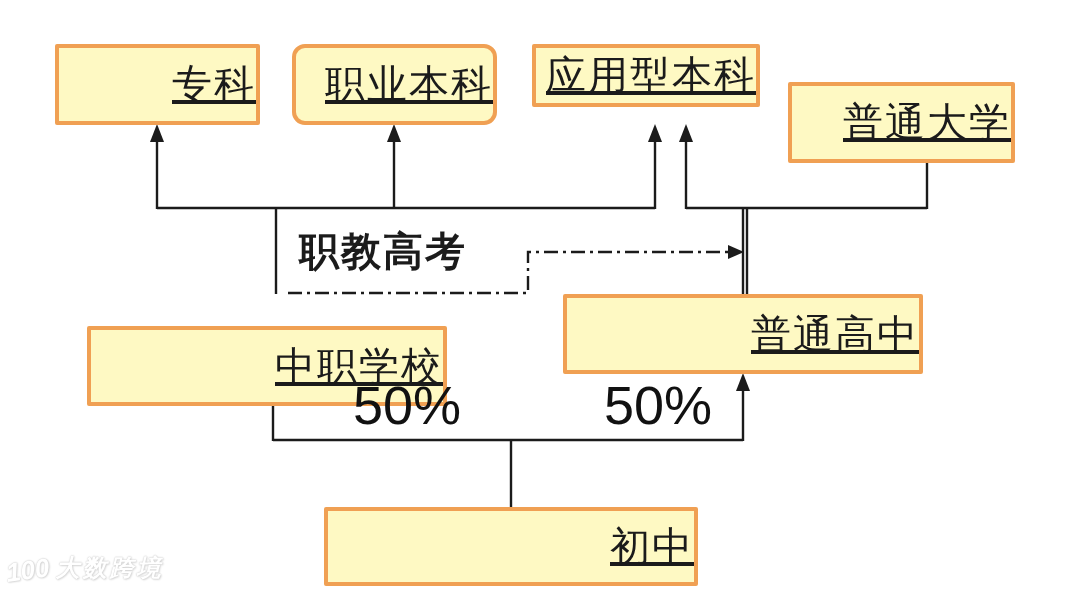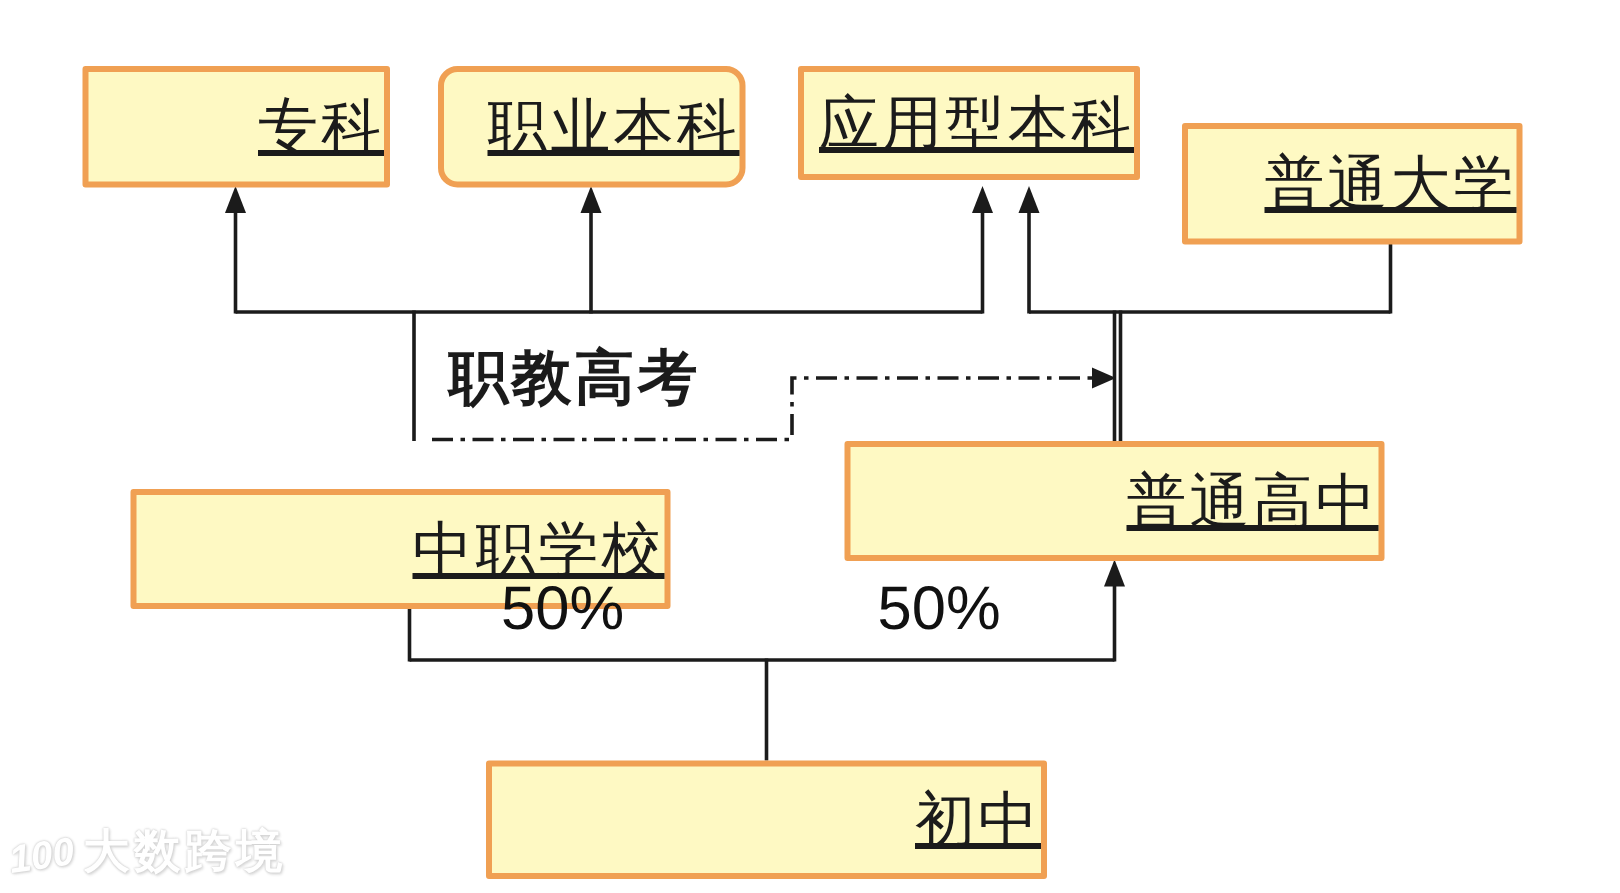--- a/index.html
+++ b/index.html
@@ -32,28 +32,29 @@
     color:var(--text);
     font-size:40px;
     line-height:40px;
     letter-spacing:2px;
     white-space:nowrap;
   }
   .pct-label{
     position:absolute;
     color:#111111;
     font-family:"Liberation Sans","DejaVu Sans",sans-serif;
-    font-size:41px;
+    font-size:54px;
     line-height:42px;
     white-space:nowrap;
+    margin-left:19px;
   }
   
   .box-zhuanke      {left:55px;  top:44px;  width:205px; height:81px;}
   .box-zhiyebenke   {left:292px; top:44px;  width:205px; height:81px;border-radius:13px;}
-  .box-yingyongbenke{left:532px; top:44px;  width:228px; height:76px;}
+  .box-yingyongbenke{left:532px; top:44px;  width:228px; height:63px;}
   .box-putongdaxue  {left:788px; top:44px;  width:227px; height:81px;margin-top:38px;}
   
   .box-zhongzhi     {left:87px;  top:294px; width:360px; height:80px;margin-top:32px;}
   .box-gaozhong     {left:563px; top:294px; width:360px; height:80px;}
   
   .box-chuzhong     {left:324px; top:507px; width:374px; height:79px;}
   
   .lbl-zhijiao {left:299px; top:232px;font-weight:bold;}
   .lbl-putong  {left:766px; top:232px;}
   .lbl-pct-left {left:334px; top:384px;}
@@ -66,21 +67,21 @@
     text-shadow:0 0 2px #d2d2d2, 0 0 1px #c9c9c9, 1px 1px 2px #dcdcdc;
     user-select:none;
   }
   .wm-logo{
     font-family:"Liberation Sans","DejaVu Sans",sans-serif;
     font-style:italic;font-weight:bold;font-size:26px;line-height:30px;
     transform:rotate(-8deg);
   }
   .wm-text{
     font-family:"Liberation Sans","DejaVu Sans",sans-serif;
-    font-weight:bold;font-size:31px;line-height:34px;letter-spacing:3px;
+    font-weight:bold;font-size:24px;line-height:34px;letter-spacing:3px;font-style:italic;
   }
 </style>
 </head>
 <body>
 
 <div class="canvas">
 
   <svg class="svg-layer" viewBox="0 0 1080 595">
     <g stroke="#1b1b1b" stroke-width="2.4" fill="none">
 

